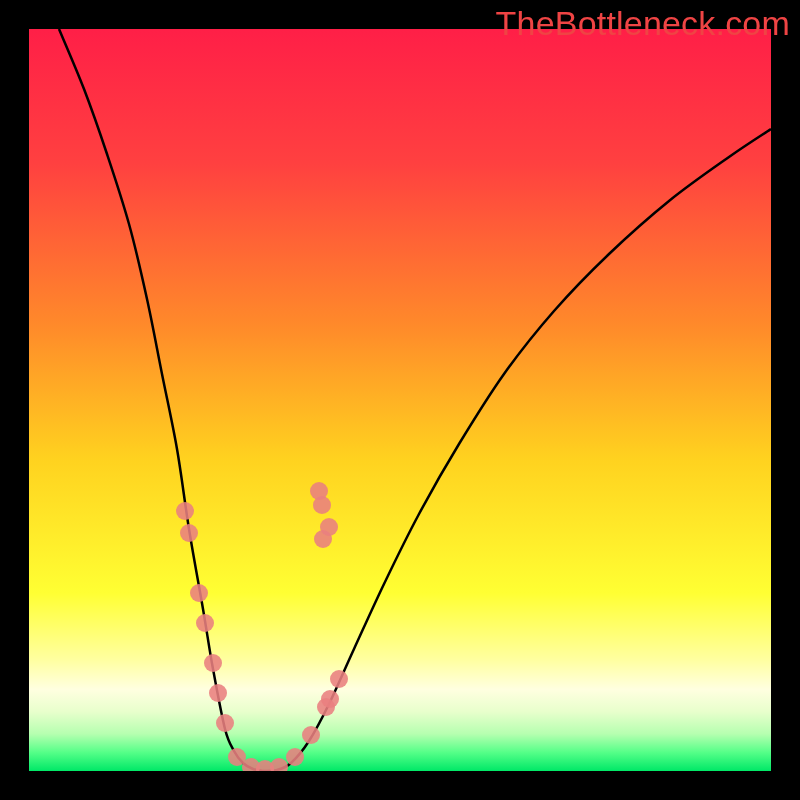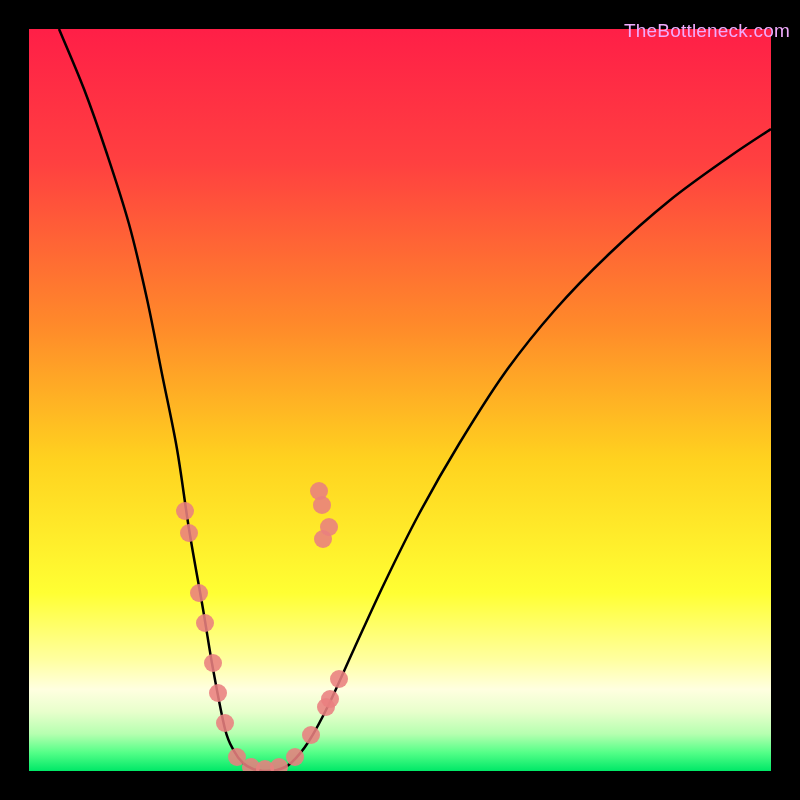--- a/index.html
+++ b/index.html
@@ -21,24 +21,24 @@
   }
   .gradient {
     position: absolute;
     left: 0;
     top: 0;
     width: 742px;
     height: 742px;
   }
   .watermark {
     position: absolute;
-    top: 20px;
+    top: 4px;
     right: 10px;
-    color: #f0abfc;
-    font-size: 19px;
+    color: #ef4444;
+    font-size: 34px;
     letter-spacing: 0.2px;
     font-weight: 500;
     z-index: 50;
   }
   svg.curves {
     position: absolute;
     left: 0;
     top: 0;
     width: 742px;
     height: 742px;

